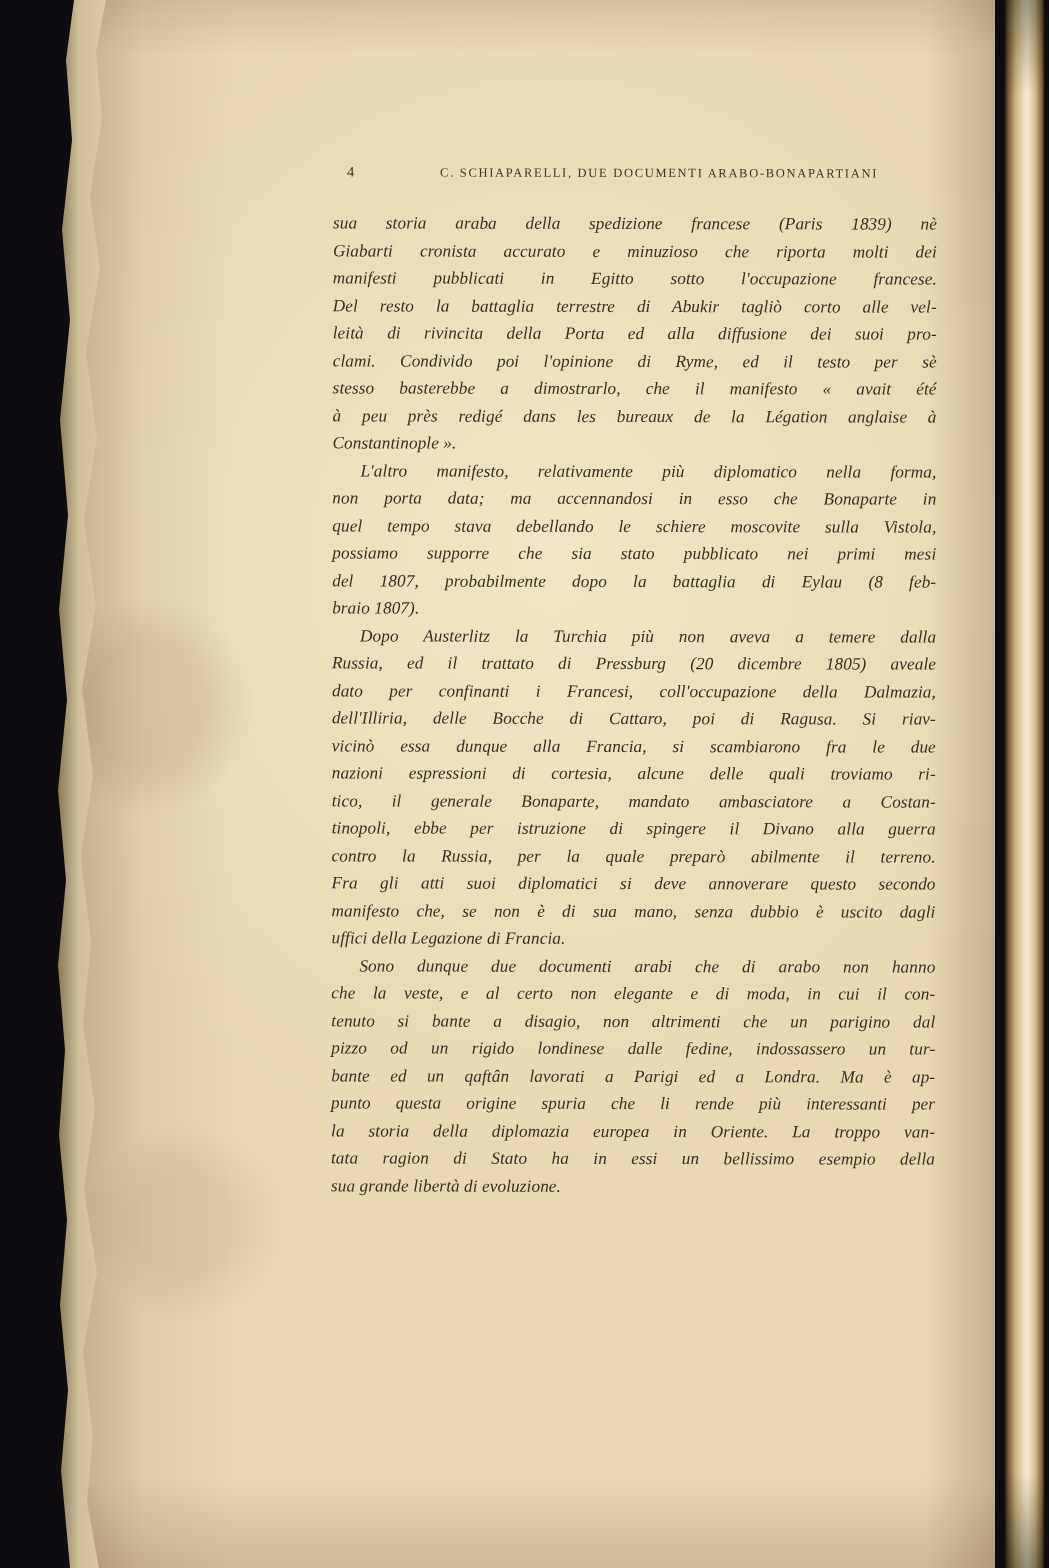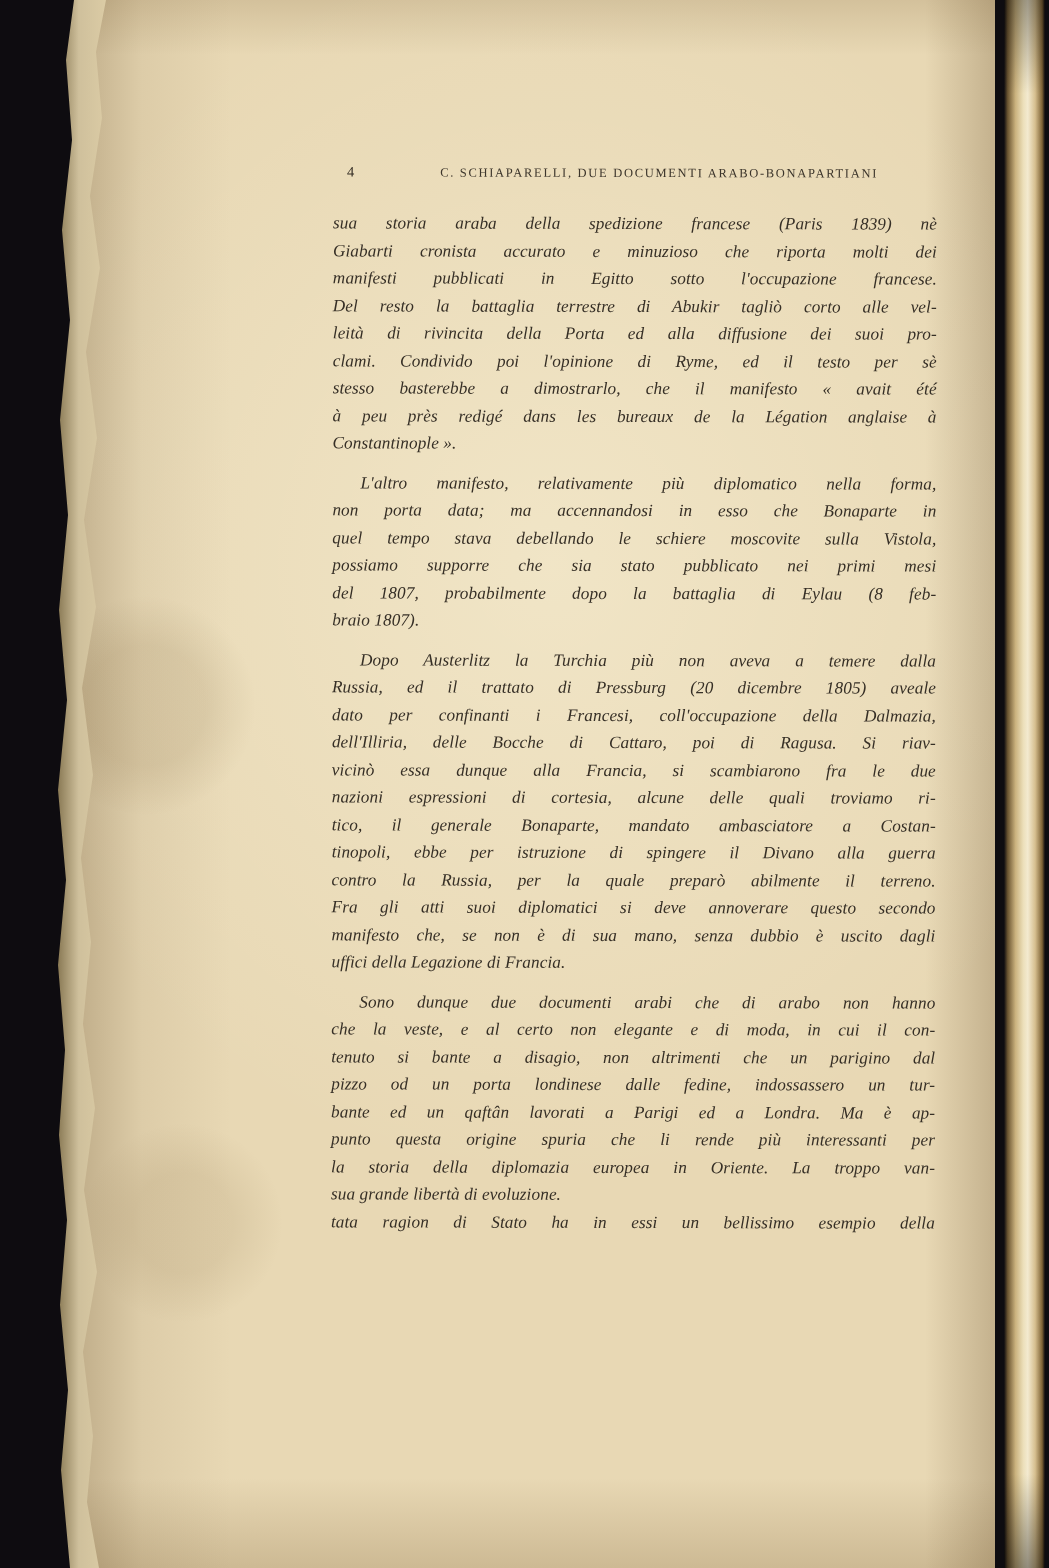--- a/index.html
+++ b/index.html
@@ -74,21 +74,21 @@
     margin-top:26px;
     font-size:17.2px;line-height:27.5px;
     letter-spacing:0.1px;
   }
   .line{
     text-align:justify;
     text-align-last:justify;
     white-space:normal;
     font-style:italic;
   }
-  .line.indent{text-indent:28px;margin-top:12px;}
+  .line.indent{text-indent:28px;}
   .line.last{text-align-last:left;}
 </style>
 </head>
 <body>
 
 <div class="scene">
   <div class="edge-stack"></div>
   <div class="page"></div>
   <div class="next-page"></div>
 
@@ -121,21 +121,21 @@
         <div class="line">nazioni espressioni di cortesia, alcune delle quali troviamo ri-</div>
         <div class="line">tico, il generale Bonaparte, mandato ambasciatore a Costan-</div>
         <div class="line">tinopoli, ebbe per istruzione di spingere il Divano alla guerra</div>
         <div class="line">contro la Russia, per la quale preparò abilmente il terreno.</div>
         <div class="line">Fra gli atti suoi diplomatici si deve annoverare questo secondo</div>
         <div class="line">manifesto che, se non è di sua mano, senza dubbio è uscito dagli</div>
         <div class="line last">uffici della Legazione di Francia.</div>
         <div class="line indent">Sono dunque due documenti arabi che di arabo non hanno</div>
         <div class="line">che la veste, e al certo non elegante e di moda, in cui il con-</div>
         <div class="line">tenuto si bante a disagio, non altrimenti che un parigino dal</div>
-        <div class="line">pizzo od un porta londinese dalle fedine, indossassero un tur-</div>
+        <div class="line">pizzo od un rigido londinese dalle fedine, indossassero un tur-</div>
         <div class="line">bante ed un qaftân lavorati a Parigi ed a Londra. Ma è ap-</div>
         <div class="line">punto questa origine spuria che li rende più interessanti per</div>
         <div class="line">la storia della diplomazia europea in Oriente. La troppo van-</div>
+        <div class="line">tata ragion di Stato ha in essi un bellissimo esempio della</div>
         <div class="line last">sua grande libertà di evoluzione.</div>
-        <div class="line">tata ragion di Stato ha in essi un bellissimo esempio della</div>
       </div>
   </div>
 </div>
 
 </body></html>

